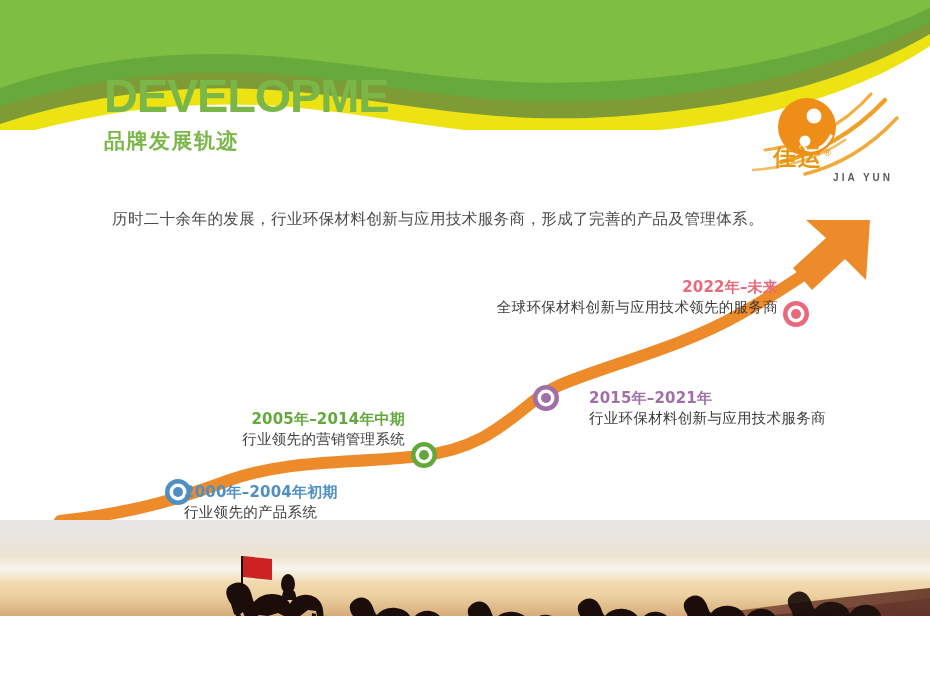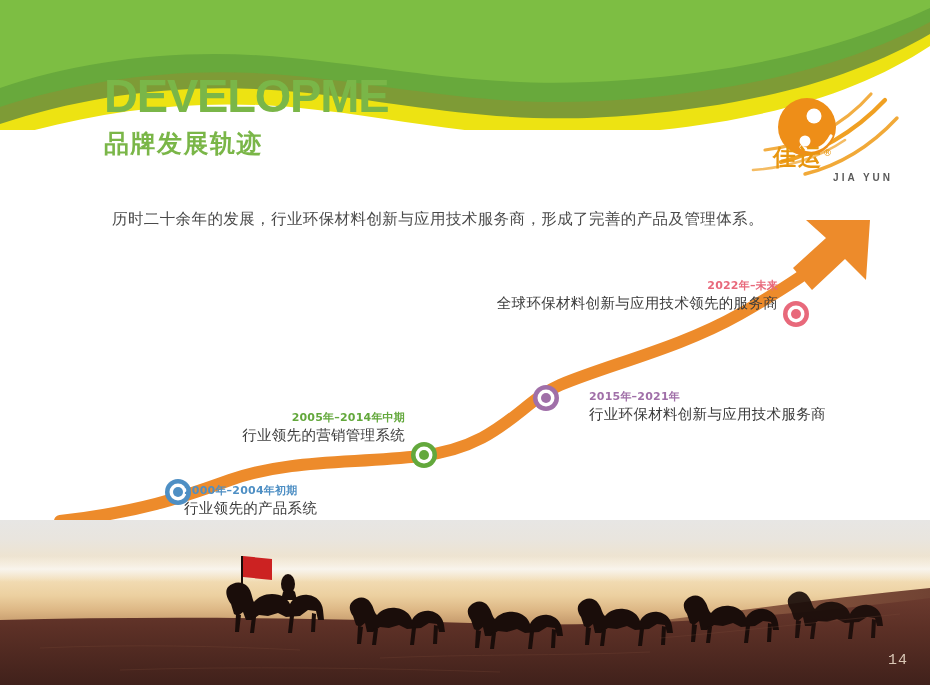--- a/index.html
+++ b/index.html
@@ -3,42 +3,42 @@
 <meta charset="utf-8">
 <title>Development History</title>
 <style>
   * { margin:0; padding:0; box-sizing:border-box; }
   html,body{
     width:930px; height:685px;
     font-family:"Liberation Sans","DejaVu Sans",sans-serif;
     background:#ffffff; overflow:hidden;
   }
   #slide{
-    position:relative; width:930px; height:685px;
+    position:relative; width:930px; height:616px;
     background:#ffffff; overflow:hidden;
   }
 
   
   .wave-layer{ position:absolute; top:0; left:0; width:930px; height:130px; }
 
   
   .heading{
     position:absolute; left:104px; top:74px; width:400px;
   }
   .title-en{
     font-weight:bold;
     font-size:47px;
     line-height:0.93;
     letter-spacing:-1.2px;
     color:#7ab648;
     font-family:"Liberation Sans","DejaVu Sans",sans-serif;
   }
   .title-cn{
     margin-top:9px;
-    font-size:25px;
+    font-size:21px;
     font-weight:bold;
     letter-spacing:1.5px;
     color:#7ab648;
     font-family:Liberation Serif, serif;
   }
 
   
   .logo{ position:absolute; left:745px; top:62px; width:170px; height:135px; }
   .logo-cn{
     position:absolute; left:773px; top:146px; width:120px;
@@ -65,26 +65,26 @@
     white-space:nowrap;
   }
 
   
   .timeline-svg{ position:absolute; left:0; top:180px; width:930px; height:370px; }
 
   
   .ms{ position:absolute; white-space:nowrap; }
   .ms-date{
     font-family:"DejaVu Sans","Liberation Sans",sans-serif;
-    font-size:11px; font-weight:bold; letter-spacing:0.2px;
+    font-size:15px; font-weight:bold; letter-spacing:0.2px;
     margin-bottom:1px;
   }
   .ms-desc{
     font-family:"DejaVu Sans","Liberation Sans",sans-serif;
-    font-size:14.5px; color:#3c3c3c; letter-spacing:0.3px;text-align:center;
+    font-size:14.5px; color:#3c3c3c; letter-spacing:0.3px;
   }
   .ms-right .ms-date,.ms-right .ms-desc{ text-align:right; }
 
   
   .desert{
     position:absolute; left:0; top:520px; width:930px; height:165px;
     overflow:hidden;
   }
   .sky{
     position:absolute; left:0; top:0; width:930px; height:108px;

